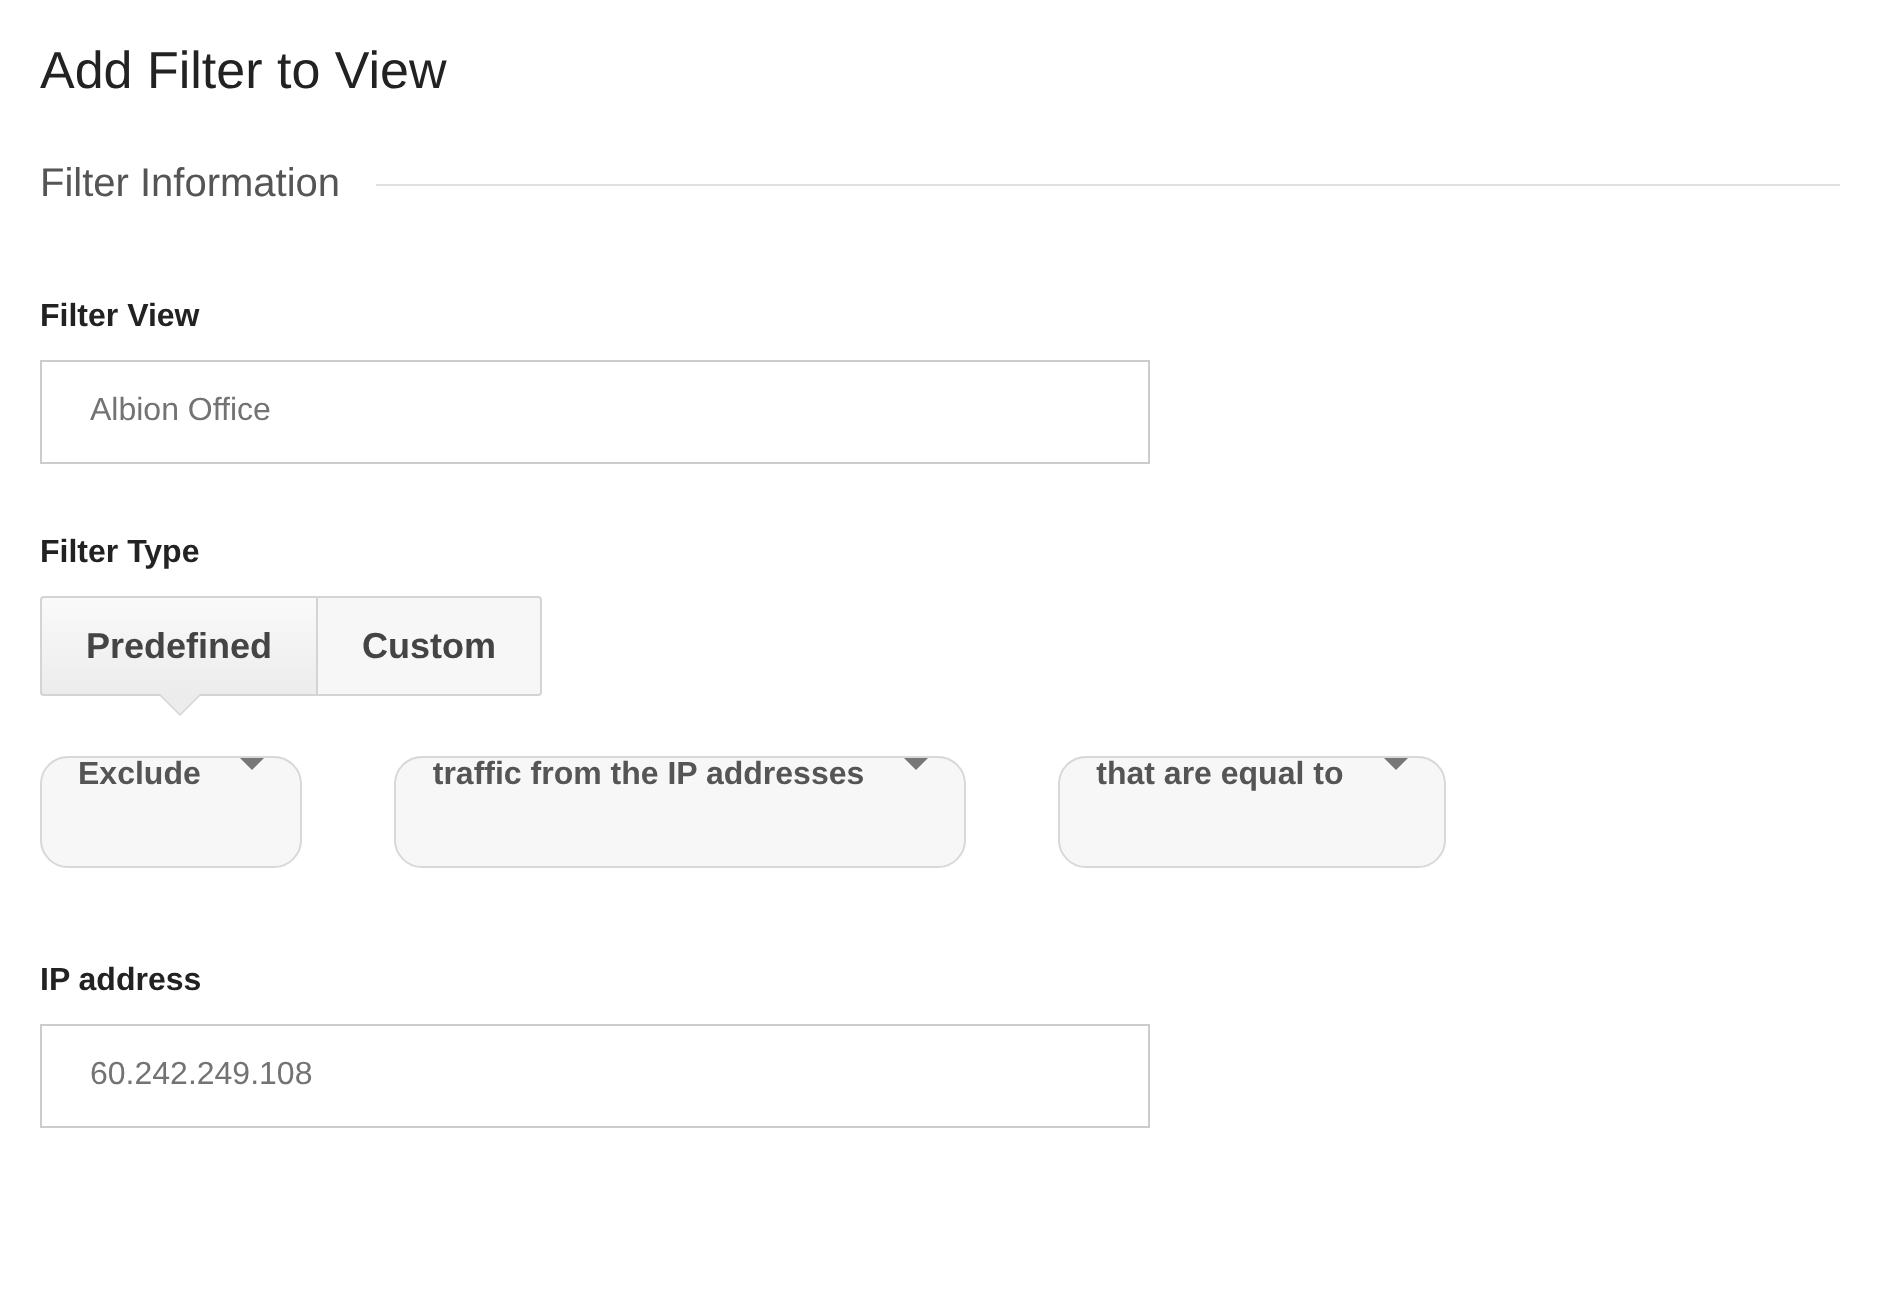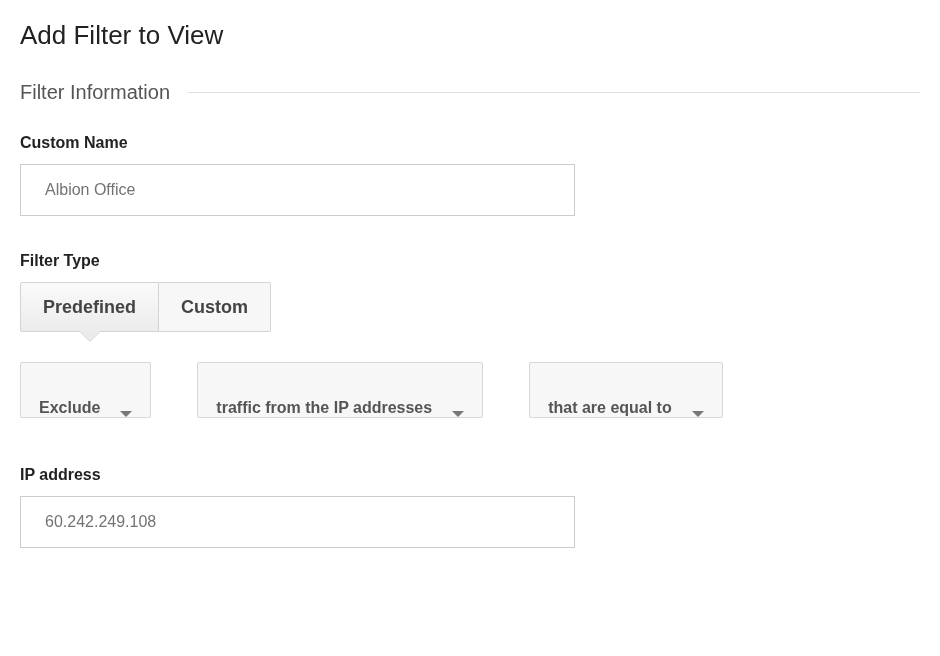--- a/index.html
+++ b/index.html
@@ -16,21 +16,21 @@
     }
     .page-title {
       font-size: 26px;
       font-weight: 400;
       color: #222;
       margin-bottom: 30px;
     }
     .section-heading {
       display: flex;
       align-items: center;
-      margin-bottom: 30px;
+      margin-bottom: 46px;
     }
     .section-heading-text {
       font-size: 20px;
       font-weight: 400;
       color: #555;
       margin-right: 18px;
       white-space: nowrap;
     }
     .section-heading-line {
       flex: 1;
@@ -108,24 +108,24 @@
       display: flex;
       gap: 46px;
       margin-top: 30px;
       margin-bottom: 48px;
     }
     .dropdown {
       height: 56px;
       border: 1px solid #d8d8d8;
       background: #f7f7f7;
       display: flex;
-      align-items: flex-end;
+      align-items: flex-start;
       padding: 0 18px;
       cursor: pointer;
-      border-radius: 2px;
+      border-radius: 14px;
     }
     .dropdown-text {
       font-size: 16px;
       font-weight: 700;
       color: #555;
       margin-right: 20px;
     }
     .chevron-down {
       width: 0;
       height: 0;
@@ -138,21 +138,21 @@
 <body>
 
 <h1 class="page-title">Add Filter to View</h1>
 
 <div class="section-heading">
   <span class="section-heading-text">Filter Information</span>
   <span class="section-heading-line"></span>
 </div>
 
 <div class="field-block">
-  <div class="field-label">Custom Name</div>
+  <div class="field-label">Filter View</div>
   <input type="text" class="text-input" value="Albion Office" style="">
 </div>
 
 <div class="field-block">
   <div class="field-label">Filter Type</div>
   <div class="toggle-group">
     <button class="toggle-btn active">
       <span>Predefined</span>
       <span class="toggle-arrow-border"></span>
       <span class="toggle-arrow"></span>

